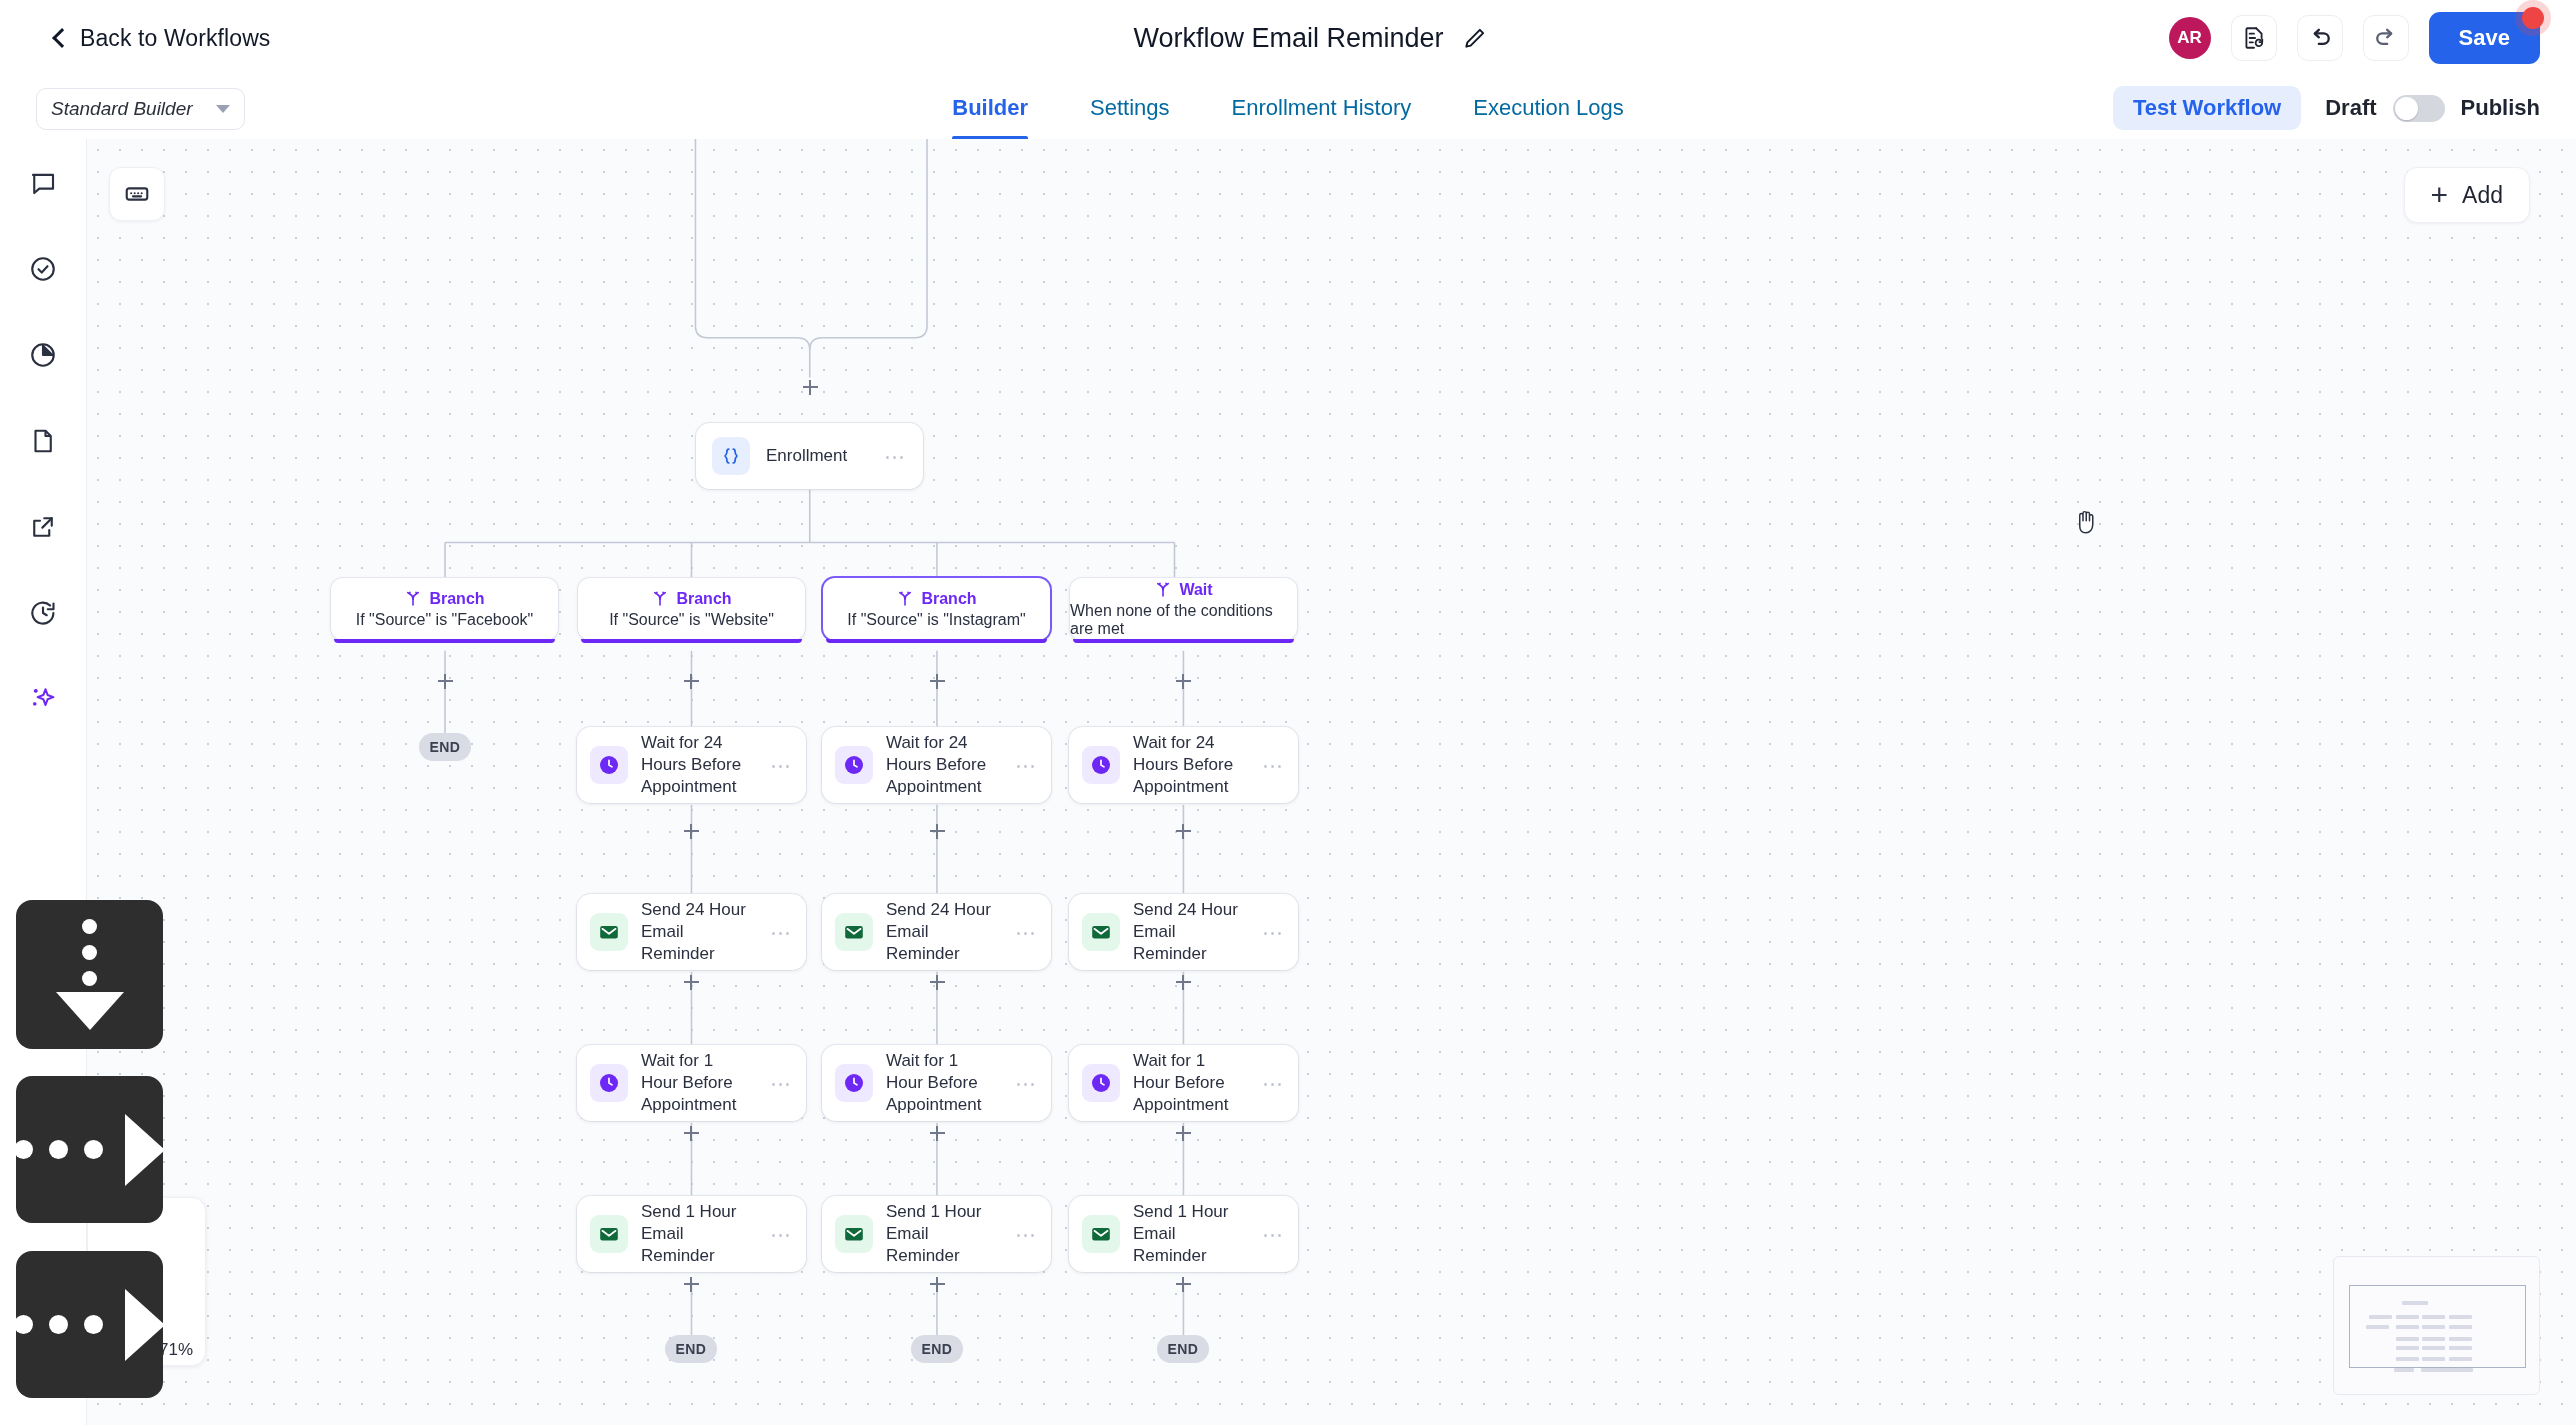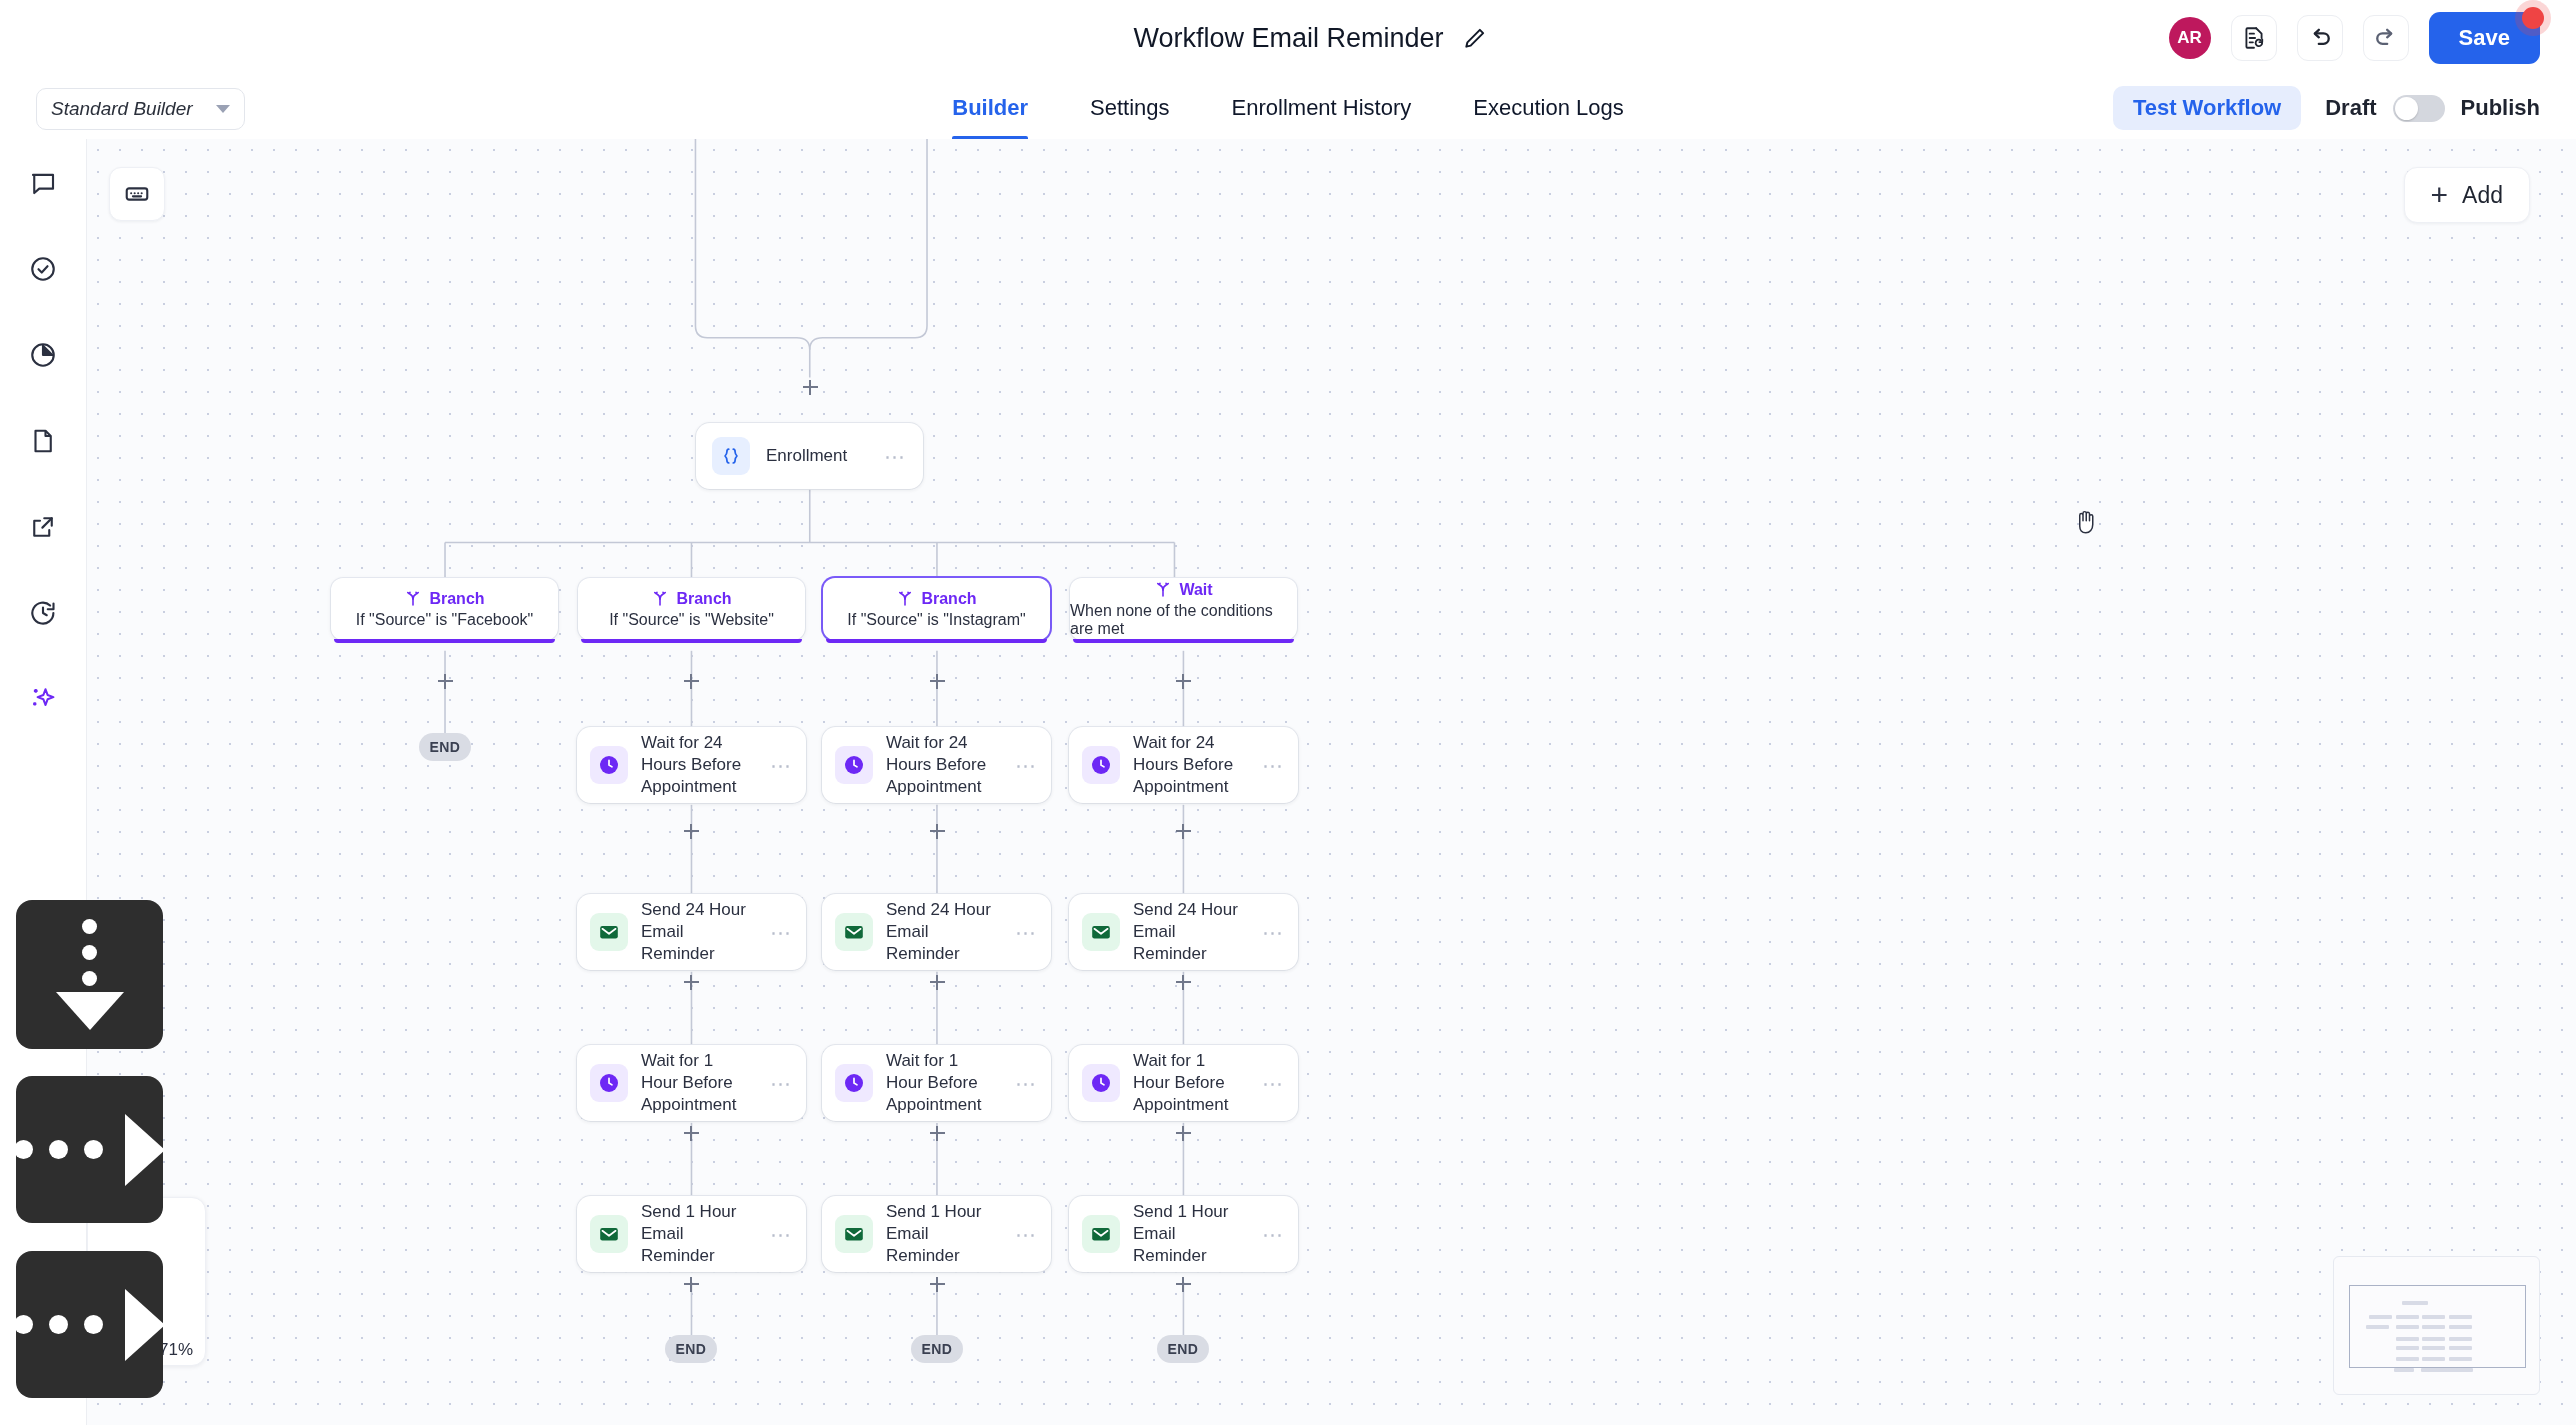--- a/index.html
+++ b/index.html
@@ -63,21 +63,21 @@
   }
   .builder-select {
     position:absolute; left:36px; top:12px; width:209px; height:42px;
     border:1px solid #e3e6ec; border-radius:10px; background:#fff;
     display:flex; align-items:center; padding:0 14px; cursor:pointer;font-style:italic;
   }
   .builder-select .bs-label { font-size:19px; color:#2b303b; flex:1; }
   .caret-down { width:0;height:0;border-left:7px solid transparent;border-right:7px solid transparent;border-top:8px solid #9aa1b4; }
 
   .tabs { position:absolute; left:0; top:0; width:2576px; height:64px; display:flex; align-items:center; justify-content:center; gap:62px; }
-  .tab { font-size:22px; color:#0f172a; cursor:pointer; position:relative; height:64px; display:flex; align-items:center; }
+  .tab { font-size:22px; color:#0369a1; cursor:pointer; position:relative; height:64px; display:flex; align-items:center; }
   .tab.active { color:#2563eb; font-weight:600; }
   .tab.active::after { content:""; position:absolute; left:0; right:0; bottom:0; height:4px; background:#2563eb; border-radius:2px 2px 0 0; }
 
   .tab-right { position:absolute; right:36px; top:0; height:64px; display:flex; align-items:center; gap:24px; }
   .test-wf {
     height:44px; padding:16px 20px; border-radius:10px; background:#e6edfd;
     color:#2563eb; font-size:22px; font-weight:600; display:flex; align-items:center; cursor:pointer;
   }
   .pubwrap { display:flex; align-items:center; gap:16px; }
   .pub-label { font-size:22px; color:#1f2430; font-weight:600; }
@@ -195,20 +195,24 @@
 
   .cursor-hand { position:absolute; left:1984px; top:368px; width:30px; height:30px; pointer-events:none;}
 </style>
 </head>
 <body>
 
 <div id="app">
 
   <div class="topbar">
 
+    <div class="back-link">
+      <span class="chev-left"></span>
+      <span class="back-text">Back to Workflows</span>
+    </div>
 
     <div class="title-wrap">
       <span class="wf-title">Workflow Email Reminder</span>
       <span class="pencil-btn">
         <svg width="26" height="26" viewBox="0 0 24 24" fill="none" stroke="#111827" stroke-width="1.8" stroke-linecap="round" stroke-linejoin="round">
           <path d="M16.5 4.5l3 3L8 19l-4 1 1-4z"></path>
         </svg>
       </span>
     </div>
 

